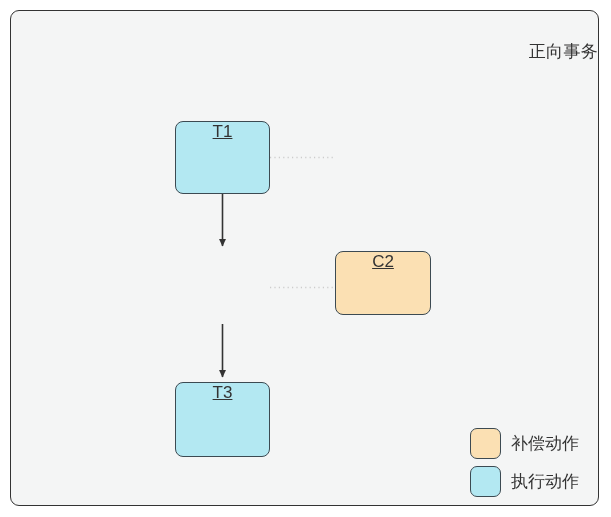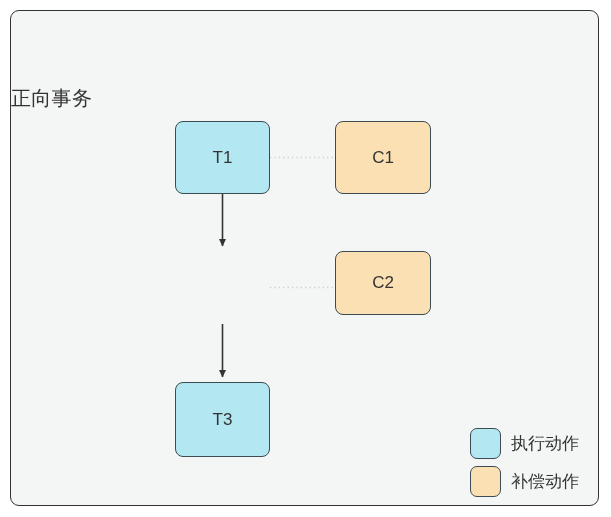--- a/index.html
+++ b/index.html
@@ -29,38 +29,38 @@
     box-sizing: border-box;
     background: #f4f5f5;
     border: 1.2px solid #333333;
     border-radius: 9px;
   }
   .subgraph-title {
     position: absolute;
     left: 0;
     top: 31px;
     width: 100%;
-    text-align: left;
-    font-size: 20px;
+    text-align: right;
+    font-size: 17px;
     color: #333333;
     line-height: 1.2;
     letter-spacing: 0.3px;
-    margin-top: 44px;
   }
   
   .node {
     position: absolute;
     box-sizing: border-box;
     border: 1.3px solid #3c4a52;
     border-radius: 8px;
     display: flex;
-    align-items: center;
+    align-items: flex-start;
     justify-content: center;
     font-size: 17px;
     color: #333333;
+    text-decoration: underline;
   }
   .node.exec {
     background: #b3e8f2;
   }
   .node.comp {
     background: #fbe0b3;
   }
   #node-t1 { left: 175px; top: 121px; width: 95px; height: 73px; }
   #node-t2 { left: 175px; top: 251px; width: 95px; height: 73px; }
   #node-t3 { left: 175px; top: 382px; width: 95px; height: 75px; }
@@ -128,31 +128,28 @@
 
     <line x1="270" y1="287.5" x2="335" y2="287.5" stroke="#cccccc" stroke-width="1.4" stroke-dasharray="1.2 3.2" stroke-linecap="butt"></line>
   </svg>
 
   <div class="node exec" id="node-t1">
     <span>T1</span>
   </div>
   <div class="node exec" id="node-t3">
     <span>T3</span>
   </div>
-  <div class="node comp" id="node-c1">
-    <span>C1</span>
-  </div>
   <div class="node comp" id="node-c2">
     <span>C2</span>
   </div>
 
   <div class="legend">
     <div class="legend-row">
+      <div class="legend-swatch comp"></div>
+      <div class="legend-label">补偿动作</div>
+    </div>
+    <div class="legend-row">
       <div class="legend-swatch exec"></div>
       <div class="legend-label">执行动作</div>
-    </div>
-    <div class="legend-row">
-      <div class="legend-swatch comp"></div>
-      <div class="legend-label">补偿动作</div>
     </div>
   </div>
 
 </div>
 
 </body></html>

